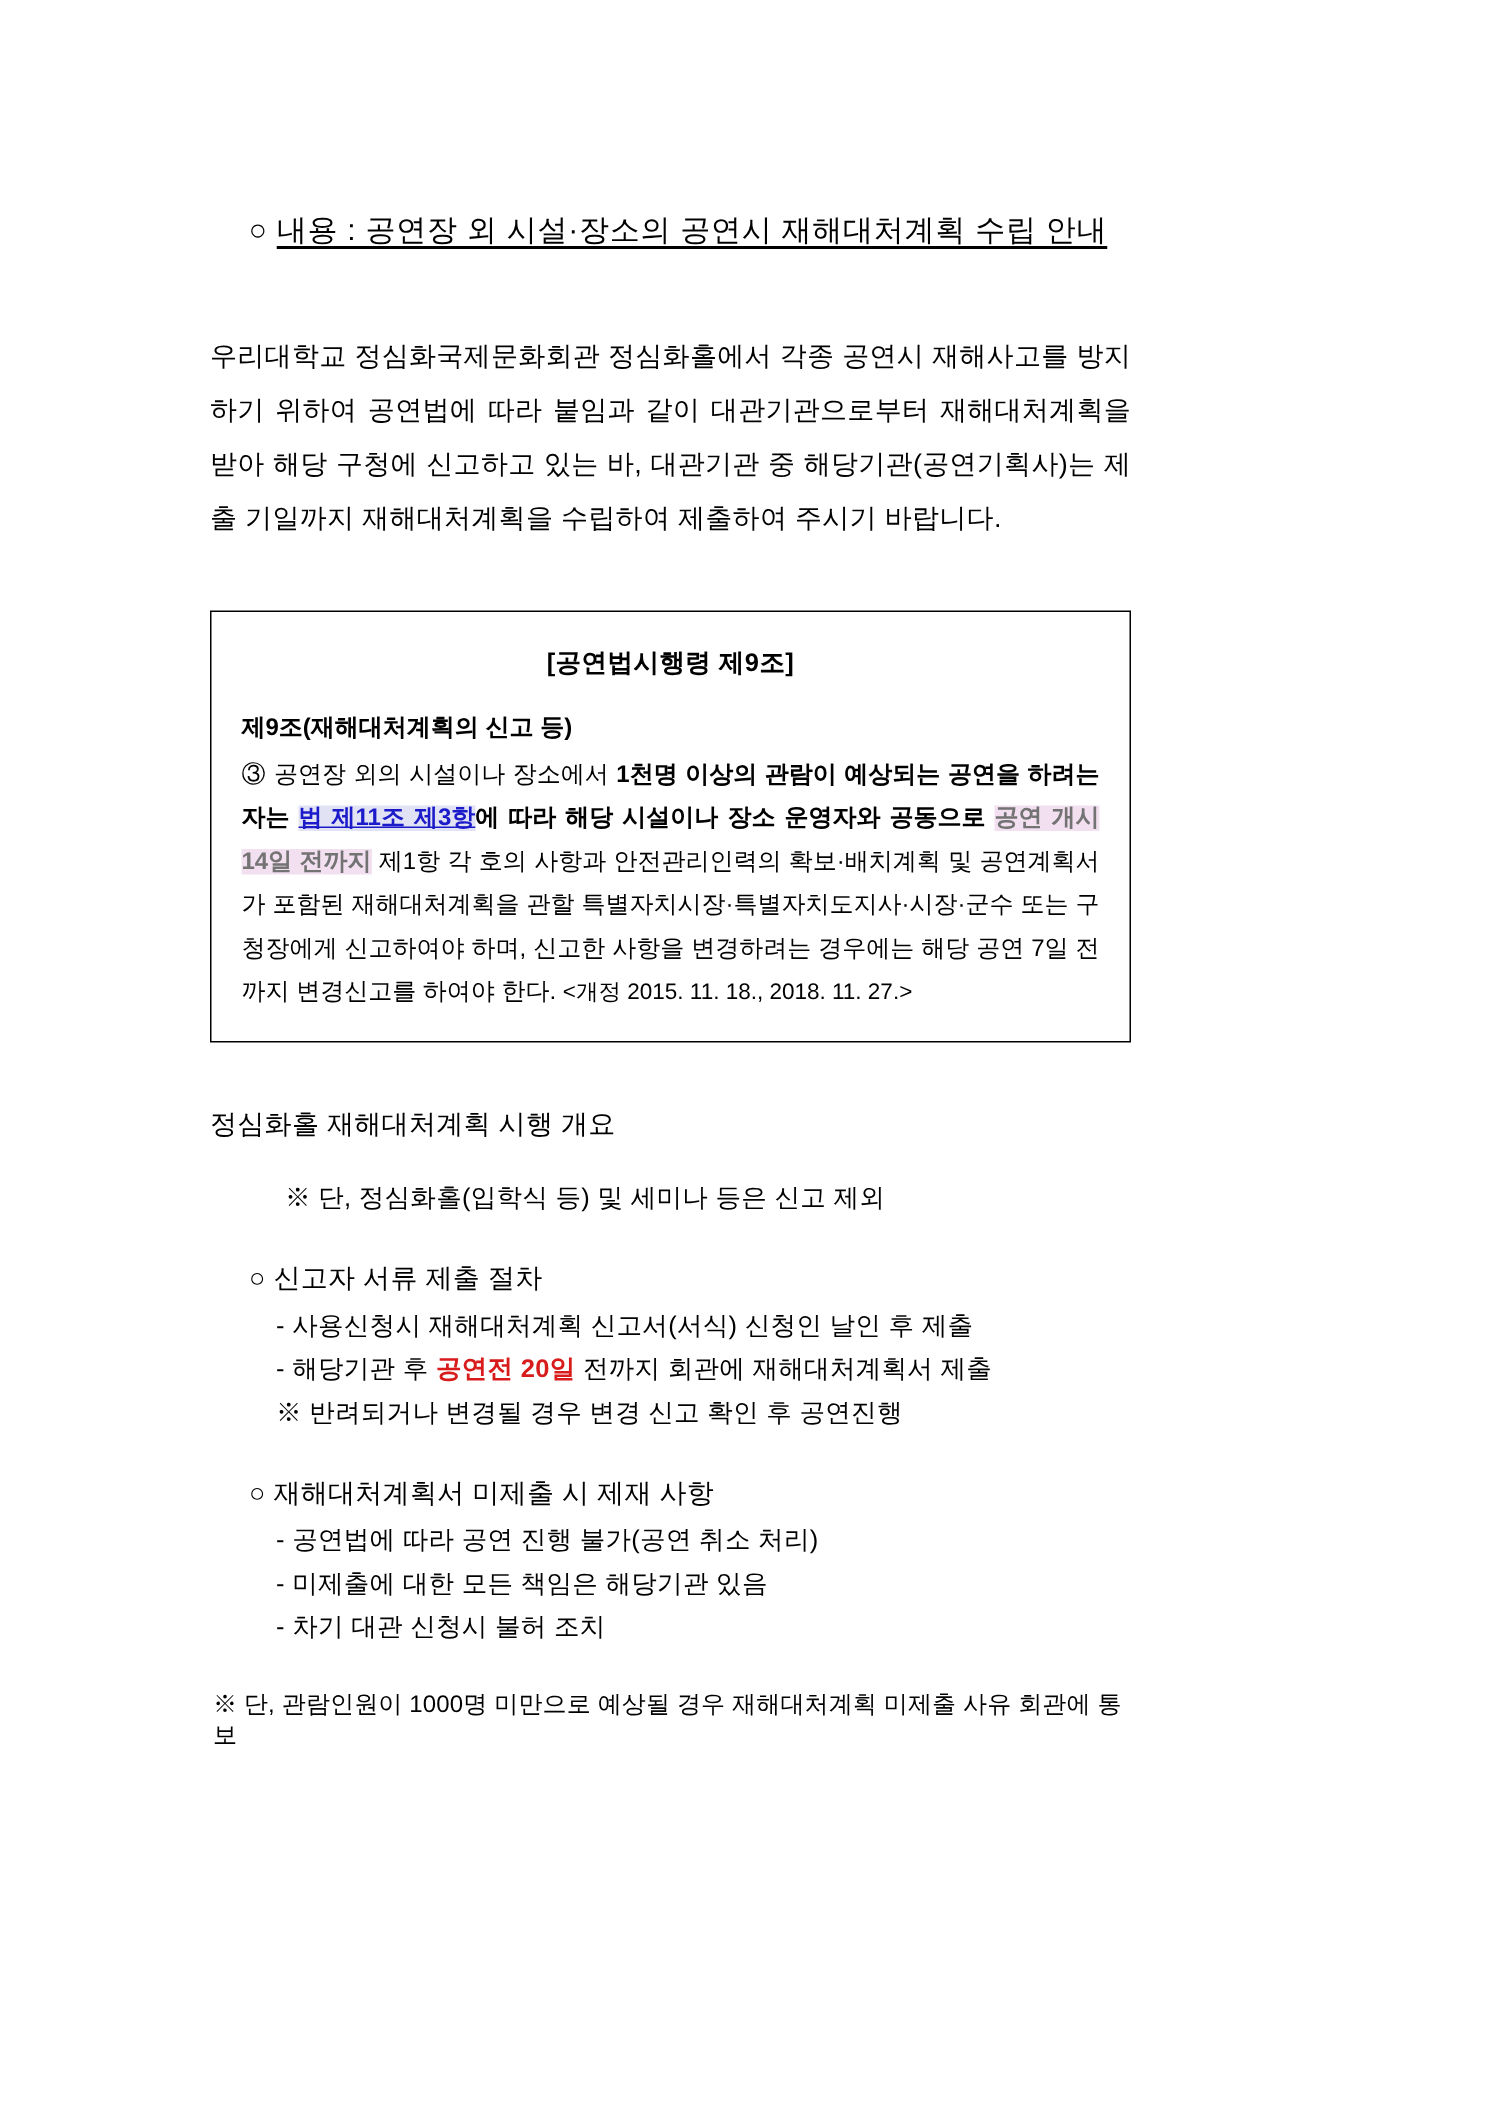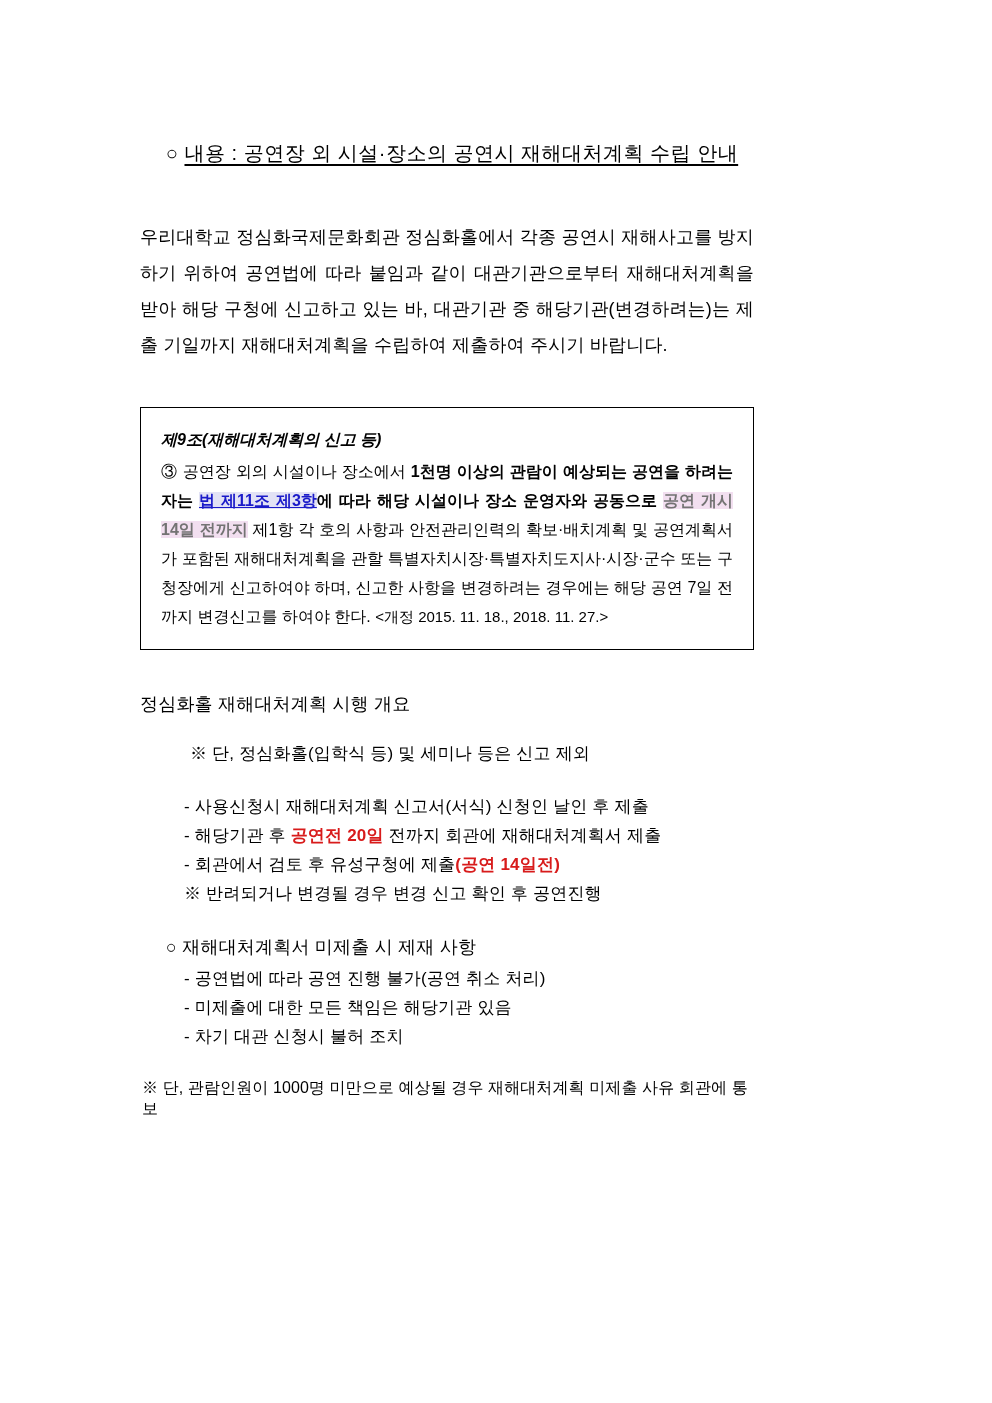--- a/index.html
+++ b/index.html
@@ -55,21 +55,20 @@
     text-align: center;
     font-size: 17px;
     font-weight: bold;
     margin: 0 0 22px 0;
     letter-spacing: 0.3px;
   }
   .law-article {
     font-size: 16px;
     font-weight: bold;
     margin: 0 0 6px 0;
-    font-style: italic;
   }
   .law-body {
     font-size: 16px;
     line-height: 29px;
     text-align: justify;
     letter-spacing: 0px;
   }
   .law-body b { font-weight: bold; }
   .hl-blue {
     color: #1b1bc9;
@@ -120,42 +119,41 @@
 </head>
 <body>
 
 <div class="page">
 
   <h1 class="doc-title">
     <span>○</span>
     <span class="underline">내용 : 공연장 외 시설·장소의 공연시 재해대처계획 수립 안내</span>
   </h1>
 
-  <p class="intro">우리대학교 정심화국제문화회관 정심화홀에서 각종 공연시 재해사고를 방지하기 위하여 공연법에 따라 붙임과 같이 대관기관으로부터 재해대처계획을 받아 해당 구청에 신고하고 있는 바, 대관기관 중 해당기관(변경하려는)는 제출 기일까지 재해대처계획을 수립하여 제출하여 주시기 바랍니다.</p>
+  <p class="intro">우리대학교 정심화국제문화회관 정심화홀에서 각종 공연시 재해사고를 방지하기 위하여 공연법에 따라 붙임과 같이 대관기관으로부터 재해대처계획을 받아 해당 구청에 신고하고 있는 바, 대관기관 중 해당기관(공연기획사)는 제출 기일까지 재해대처계획을 수립하여 제출하여 주시기 바랍니다.</p>
 
   <div class="law-box">
+    <div class="law-box-title">[공연법시행령 제9조]</div>
     <div class="law-article">제9조(재해대처계획의 신고 등)</div>
     <div class="law-body">
       <span>③  공연장 외의 시설이나 장소에서 </span><b>1천명 이상의 관람이 예상되는 공연을 하려는 자는 </b><span class="hl-blue">법 제11조 제3항</span><b>에 따라 해당 시설이나 장소 운영자와 공동으로 </b><span class="hl-magenta">공연 개시 14일 전까지</span><span> 제1항 각 호의 사항과 안전관리인력의 확보·배치계획 및 공연계획서가 포함된 재해대처계획을 관할 특별자치시장·특별자치도지사·시장·군수 또는 구청장에게 신고하여야 하며, 신고한 사항을 변경하려는 경우에는 해당 공연 7일 전까지 변경신고를 하여야 한다.  </span><span class="law-rev">&lt;개정 2015. 11. 18., 2018. 11. 27.&gt;</span>
     </div>
   </div>
 
   <div class="section-head">정심화홀 재해대처계획 시행 개요</div>
 
   <div class="group">
     <div class="lvl2">※ 단, 정심화홀(입학식 등) 및 세미나 등은 신고 제외</div>
   </div>
 
   <div class="group">
+    <div class="lvl1">○ 신고자 서류 제출 절차</div>
     <div class="lvl2 dash">- 사용신청시 재해대처계획 신고서(서식) 신청인 날인 후 제출</div>
     <div class="lvl2 dash">
       <span>- 해당기관 후 </span><span class="hl-red">공연전 20일</span><span> 전까지 회관에 재해대처계획서 제출</span>
-    </div>
-    <div class="lvl2 dash">
-      <span>- 회관에서 검토 후 유성구청에 제출</span><span class="hl-red">(공연 14일전)</span><span></span>
     </div>
     <div class="lvl2 dash">※ 반려되거나 변경될 경우 변경 신고 확인 후 공연진행</div>
   </div>
 
   <div class="group">
     <div class="lvl1">○ 재해대처계획서 미제출 시 제재 사항</div>
     <div class="lvl2 dash">- 공연법에 따라 공연 진행 불가(공연 취소 처리)</div>
     <div class="lvl2 dash">- 미제출에 대한 모든 책임은 해당기관 있음</div>
     <div class="lvl2 dash">- 차기 대관 신청시 불허 조치</div>
   </div>

